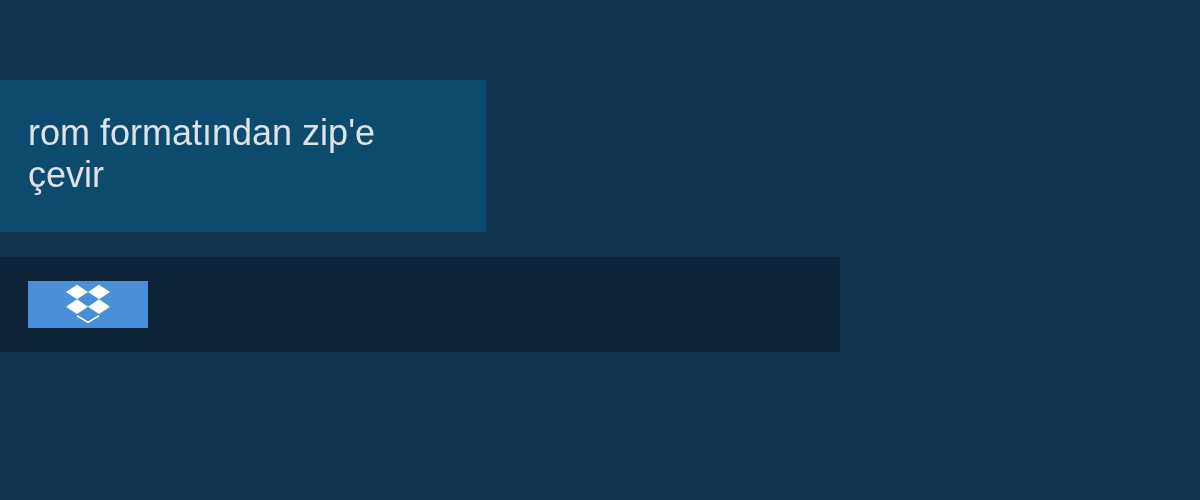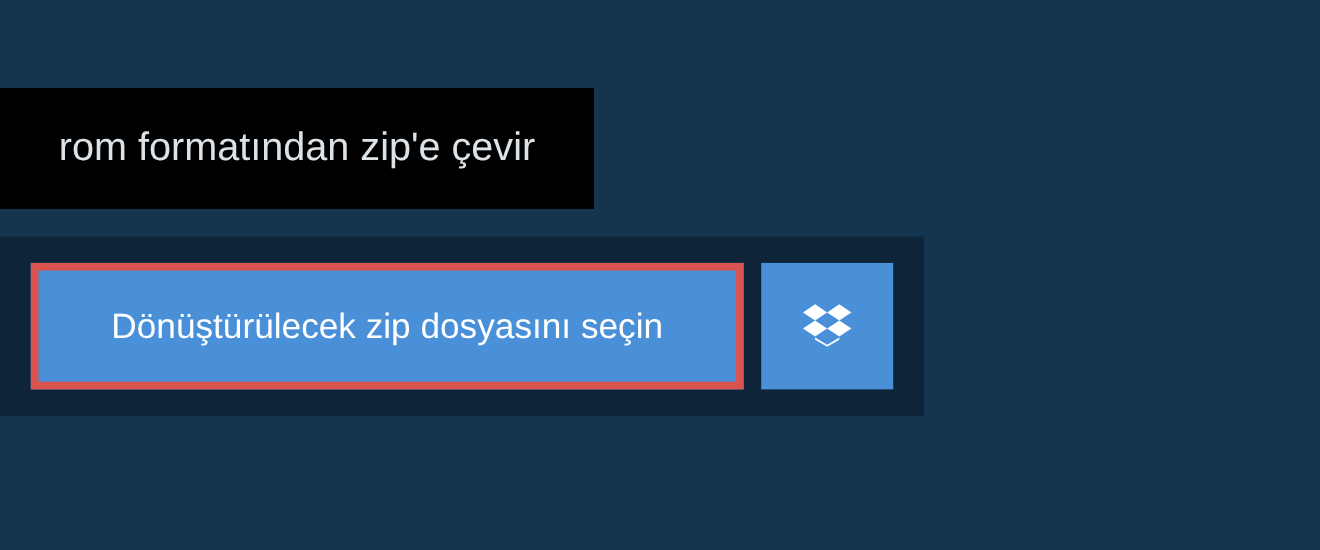--- a/index.html
+++ b/index.html
@@ -8,25 +8,24 @@
       box-sizing: border-box;
     }
     body {
       width: 1200px;
       height: 500px;
       background: #14354f;
       font-family: -apple-system, BlinkMacSystemFont, "Segoe UI", Arial, sans-serif;
       overflow: hidden;
     }
     .title-area {
-      background: #000000;
+      background: #0c4a6e;
       padding: 32px 28px 36px 28px;
-      width: 540px;
+      width: 486px;
       margin-top: 80px;
-      text-align: center;
     }
     .title-text {
       color: #dce3e8;
       font-size: 36px;
       font-weight: 400;
     }
     .upload-panel {
       background: #0e2438;
       padding: 24px 28px;
       margin-top: 25px;
@@ -65,23 +64,20 @@
     }
   </style>
 </head>
 <body>
 
 <div class="title-area">
   <div class="title-text">rom formatından zip'e çevir</div>
 </div>
 
 <div class="upload-panel">
-  <button class="file-select-button">
-    <span>Dönüştürülecek zip dosyasını seçin</span>
-  </button>
   <button class="dropbox-button">
     <span>
       <svg viewBox="0 0 24 24" xmlns="http://www.w3.org/2000/svg">
         <path d="M6 2L0 6l6 4-6 4 6 4 6-4 6 4 6-4-6-4 6-4-6-4-6 4-6-4zm6 4l6 4-6 4-6-4 6-4zm-6 12.5l6 3.5 6-3.5v1l-6 3.5-6-3.5v-1z"></path>
       </svg>
     </span>
   </button>
 </div>
 
 </body></html>

